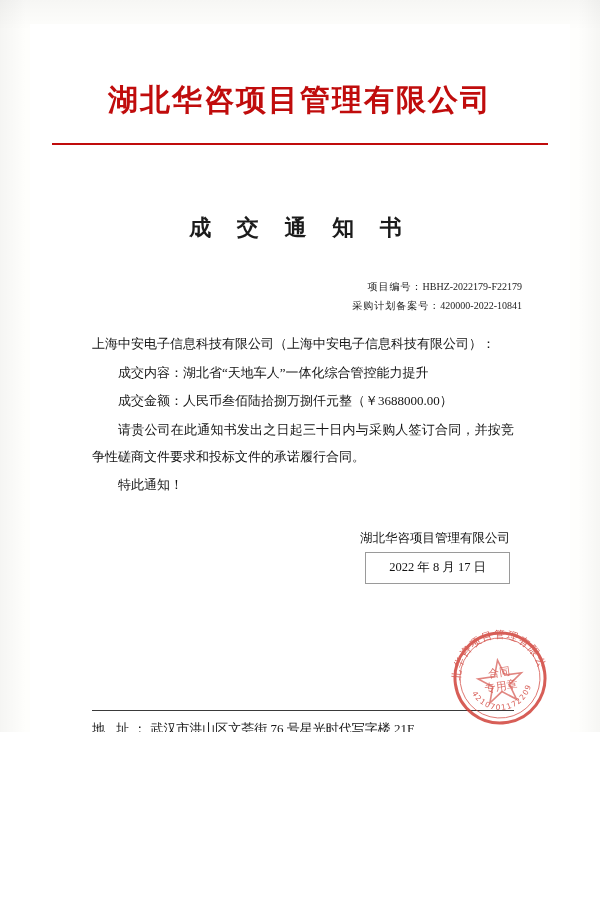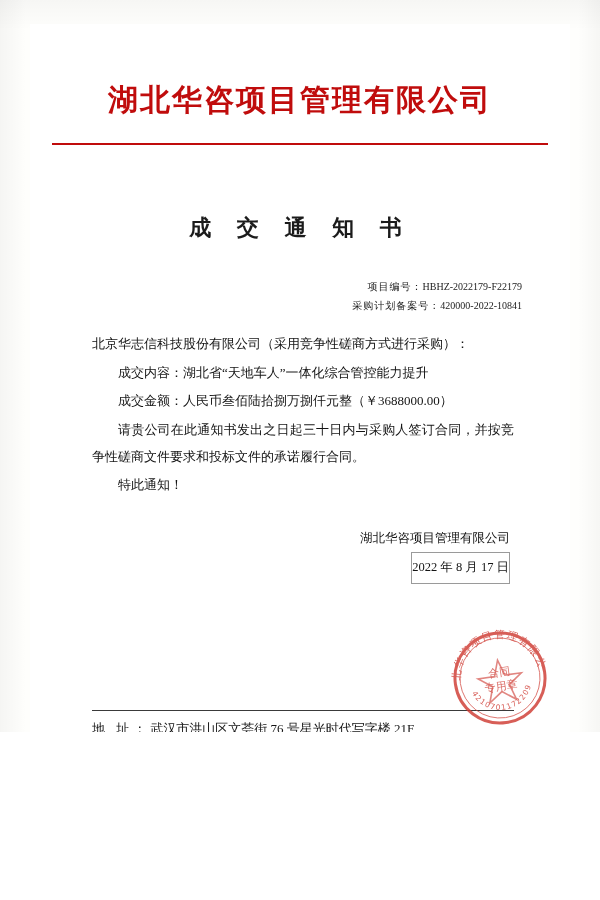--- a/index.html
+++ b/index.html
@@ -84,21 +84,21 @@
     text-align: right;
     font-size: 12.5px;
     line-height: 2.2;
     color: #141414;
     position: relative;
     z-index: 3;
   }
   .date-box {
     display: inline-block;
     border: 1px solid #9a9a9a;
-    padding: 1px 0;
+    padding: 1px 23px;
     background: rgba(255,255,255,0.65);
   }
   .footer {
     position: absolute;
     left: 62px;
     right: 56px;
     top: 686px;
   }
   .footer .fline {
     border-top: 1px solid #3a3a3a;
@@ -140,21 +140,21 @@
     <div class="meta">
       <div>
         <span class="label">项目编号：</span><span class="mono">HBHZ-2022179-F22179</span>
       </div>
       <div>
         <span class="label">采购计划备案号：</span><span class="mono">420000-2022-10841</span>
       </div>
     </div>
 
     <div class="body">
-      <p>北京华志信科技股份有限公司（采用竞争性磋商方式进行采购）：</p>
+      <p>上海中安电子信息科技有限公司（上海中安电子信息科技有限公司）：</p>
       <p class="indent">成交内容：湖北省“天地车人”一体化综合管控能力提升</p>
       <p class="indent">成交金额：人民币叁佰陆拾捌万捌仟元整（￥3688000.00）</p>
       <p class="indent">请贵公司在此通知书发出之日起三十日内与采购人签订合同，并按竞争性磋商文件要求和投标文件的承诺履行合同。</p>
       <p class="indent">特此通知！</p>
     </div>
 
     <div class="sign">
       <div>湖北华咨项目管理有限公司</div>
       <div><span class="date-box">2022 年 8 月 17 日</span></div>
     </div>

